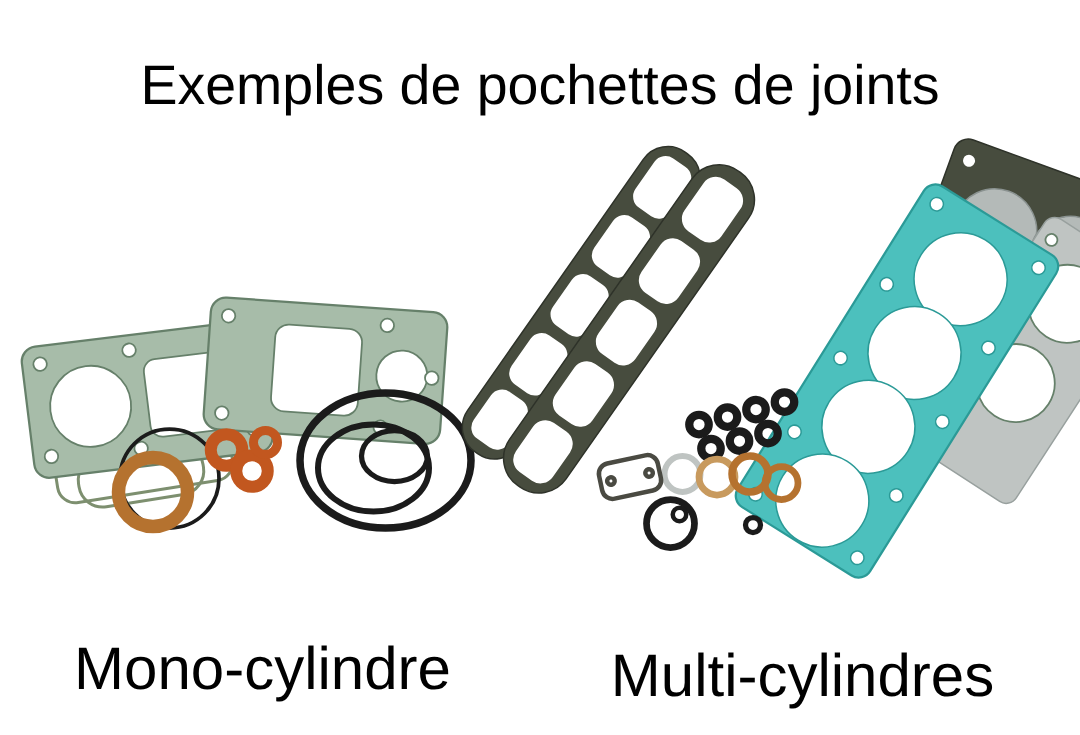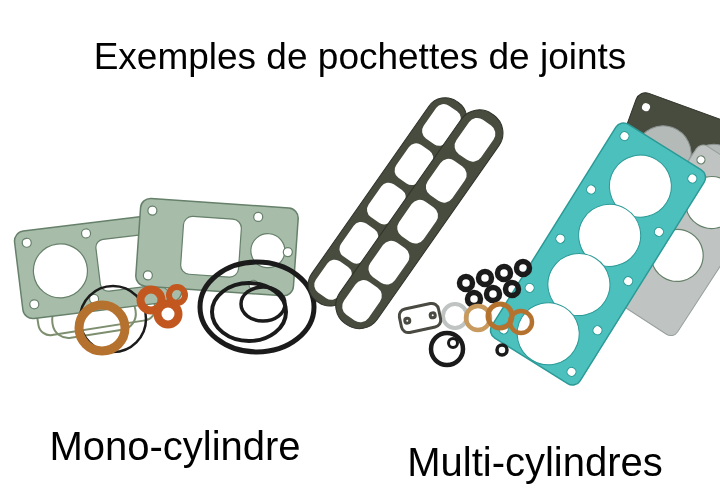--- a/index.html
+++ b/index.html
@@ -35,21 +35,21 @@
   }
   .label {
     position: absolute;
     color: var(--text, #000000);
     font-size: 40px;
     font-weight: 400;
     text-align: center;
     margin-top: 33px;
   }
   .label-mono  { left: 30px;  top: 391px; width: 290px; }
-  .label-multi { left: 390px; top: 407px; width: 290px; text-align: center; }
+  .label-multi { left: 390px; top: 396px; width: 290px; text-align: center; }
 
   
   .g-plate   { fill: var(--mono-gasket-green, #a7bca9); stroke: #66806a; stroke-width: 1.5; }
   .g-hole    { fill: #ffffff; stroke: #66806a; stroke-width: 1.2; }
   .g-outline { fill: none; stroke: #7d8f6f; stroke-width: 2; }
   .ring-black  { fill: none; stroke: var(--oring-black, #1b1b1b); }
   .ring-copper { fill: none; stroke: var(--copper, #b5722f); }
   .ring-tan    { fill: none; stroke: var(--washer-tan, #c89a5e); }
   .ring-gray   { fill: none; stroke: var(--metal-gray, #b9bdbd); }
   .ring-orange { fill: none; stroke: var(--seal-orange, #c2571f); }

